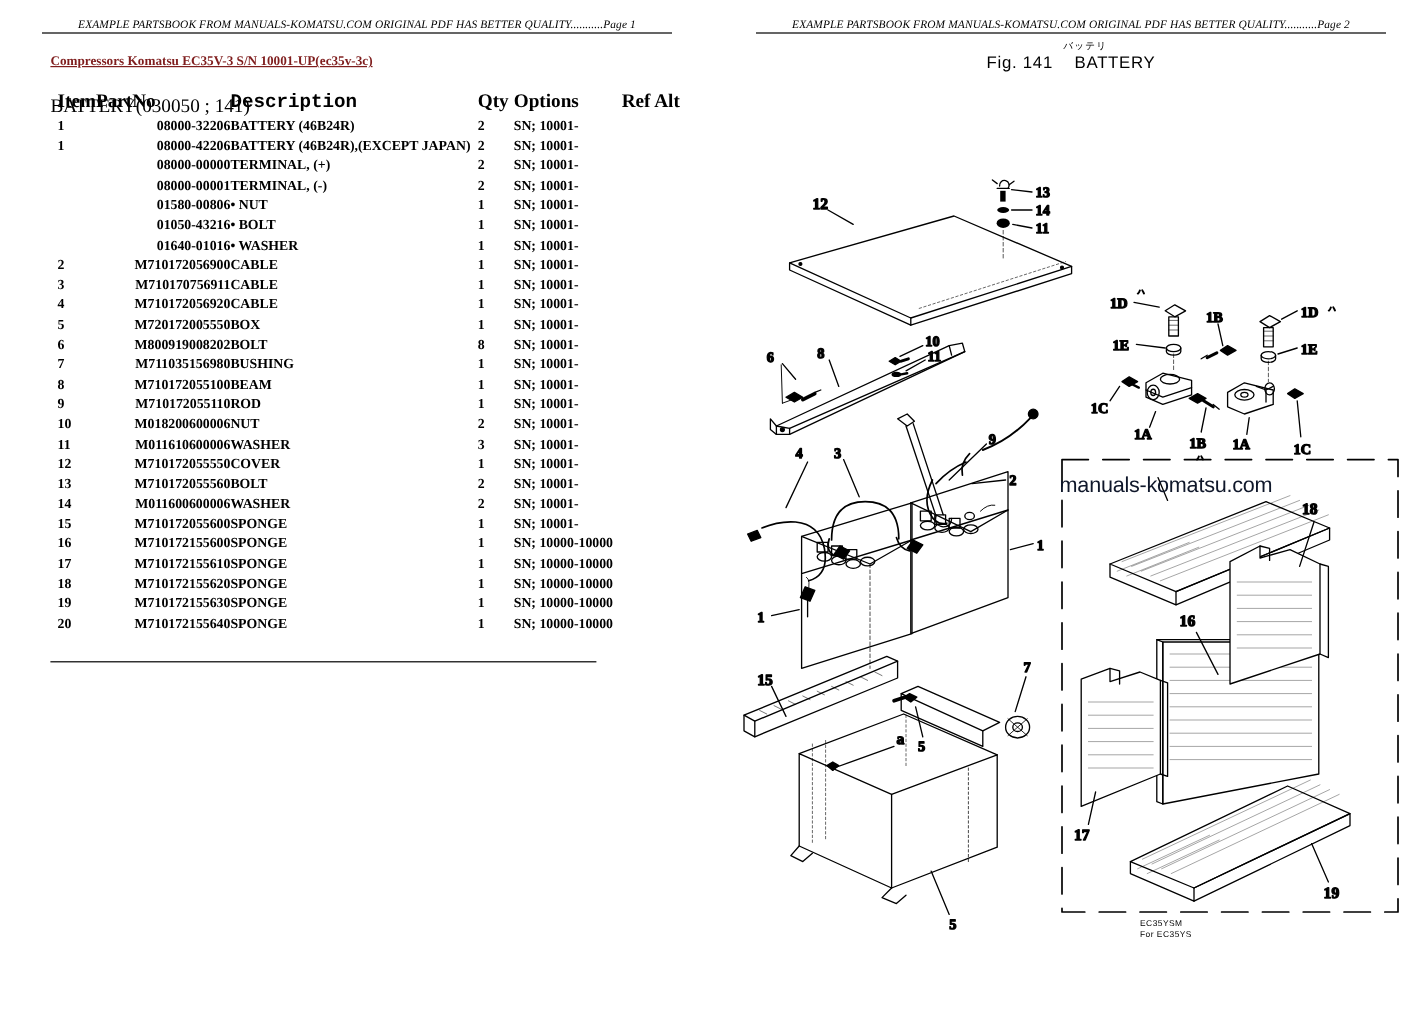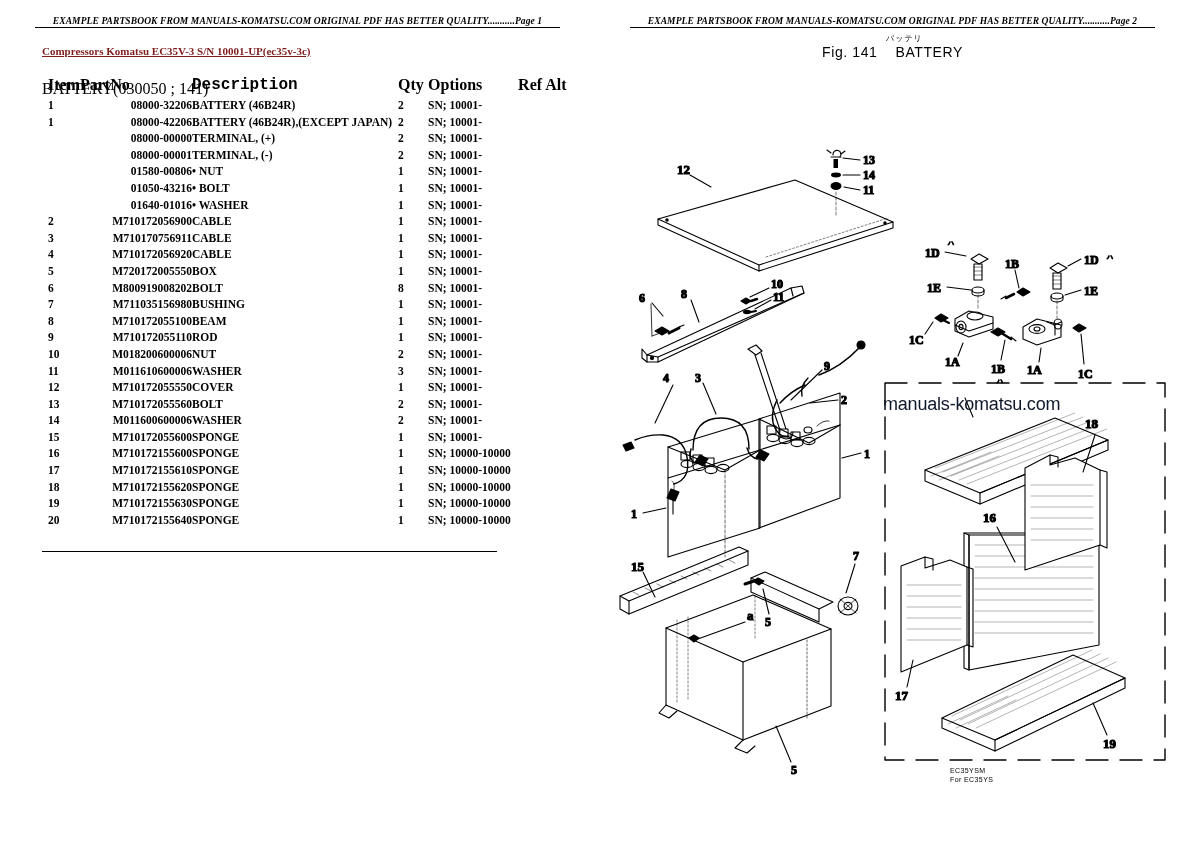--- a/index.html
+++ b/index.html
@@ -16,21 +16,21 @@
   .page-left { width: 595px; }
   .page-right { width: 595px; }
 
   
   .banner {
     position: absolute; top: 16px; left: 0; right: 0;
     text-align: center;
   }
   .banner-text {
     font-family: "Liberation Serif", serif;
-    font-weight: bold; font-style: italic;
+    font-weight: normal; font-style: italic;
     font-size: 9.5px; letter-spacing: .1px;
     color: #000;
     white-space: nowrap;
   }
   .banner-rule {
     border-bottom: 1.4px solid #000;
     margin: 1px 35px 0 35px;
   }
 
   

